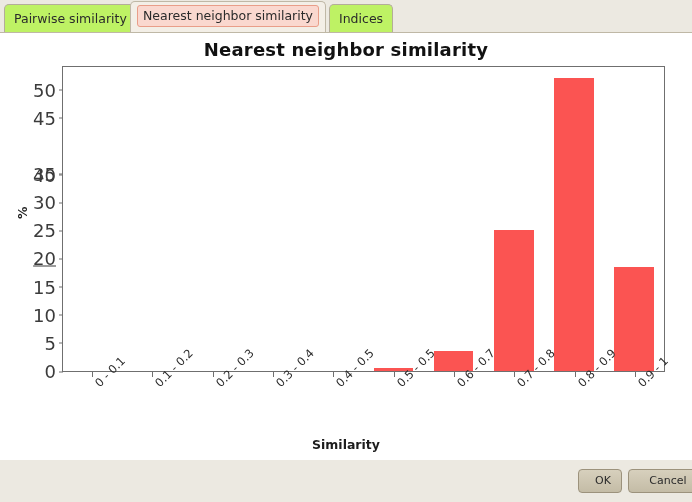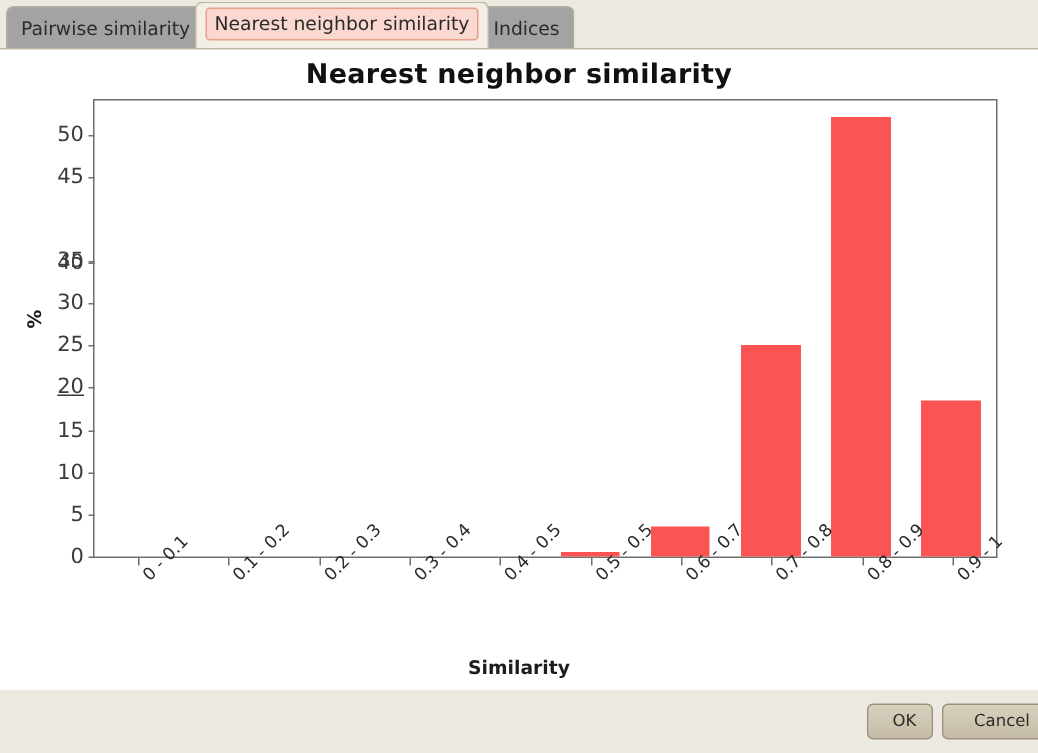--- a/index.html
+++ b/index.html
@@ -21,21 +21,21 @@
     left: 0; top: 0;
     width: 692px;
     height: 33px;
     box-sizing: border-box;
   }
   .tab {
     position: absolute;
     top: 4px;
     height: 28px;
     box-sizing: border-box;
-    background: #a3a3a3;
+    background: #bef264;
     border: 1px solid #b4ad99;
     border-bottom: none;
     border-radius: 5px 5px 0 0;
     color: #2b2b2b;
     font-size: 12.5px;
     line-height: 27px;
     padding: 0 9px;
     white-space: nowrap;
   }
   .tab.selected {
@@ -109,21 +109,21 @@
   }
   .bar {
     width: 66%;
     background: #fb5452;
   }
 
   .ytick {
     position: absolute;
     right: 100%;
     transform: translateY(-50%);
-    font-size: 14px;
+    font-size: 18px;
     color: #3b3b3b;
     white-space: nowrap;
     padding-right: 7px;
   }
   .ytick::after {
     content: "";
     position: absolute;
     right: 0;
     top: 50%;
     width: 4px;
@@ -212,21 +212,21 @@
 </head>
 <body>
 
 <div class="tabbar">
   <div class="tab" id="tab-0" style="left:4px;">
     <span>Pairwise similarity</span>
   </div>
   <div class="tab selected" id="tab-1" style="left:130px;">
     <span class="sel-text">Nearest neighbor similarity</span>
   </div>
-  <div class="tab" id="tab-2" style="left:319px;">
+  <div class="tab" id="tab-2" style="left:329px;">
     <span>Indices</span>
   </div>
 </div>
 
 <div class="panel">
 
   <div class="chart-title">Nearest neighbor similarity</div>
 
   <div class="ylabel">%</div>
 

